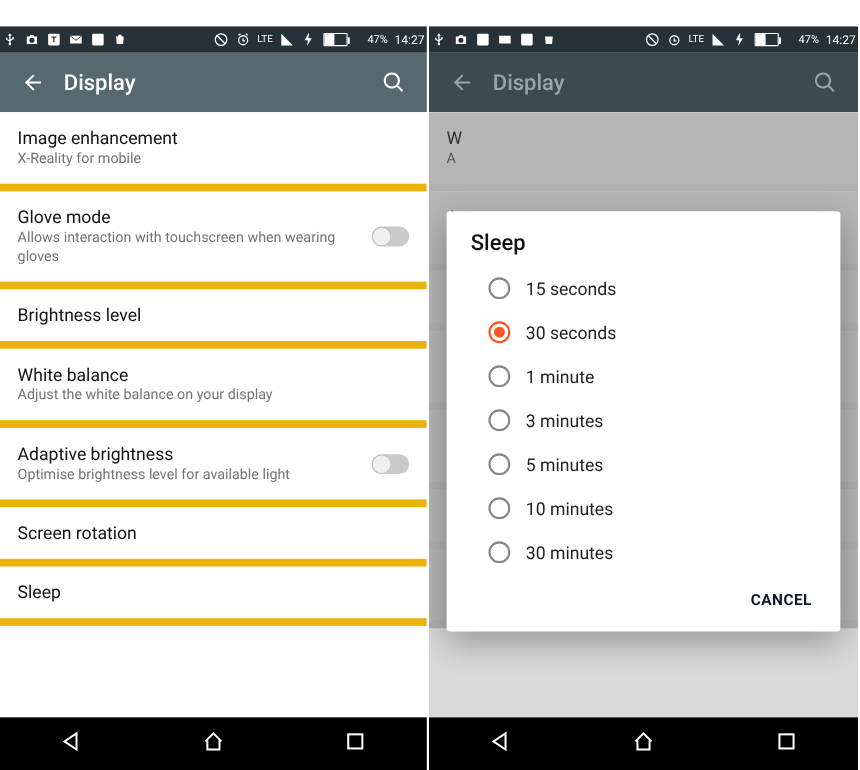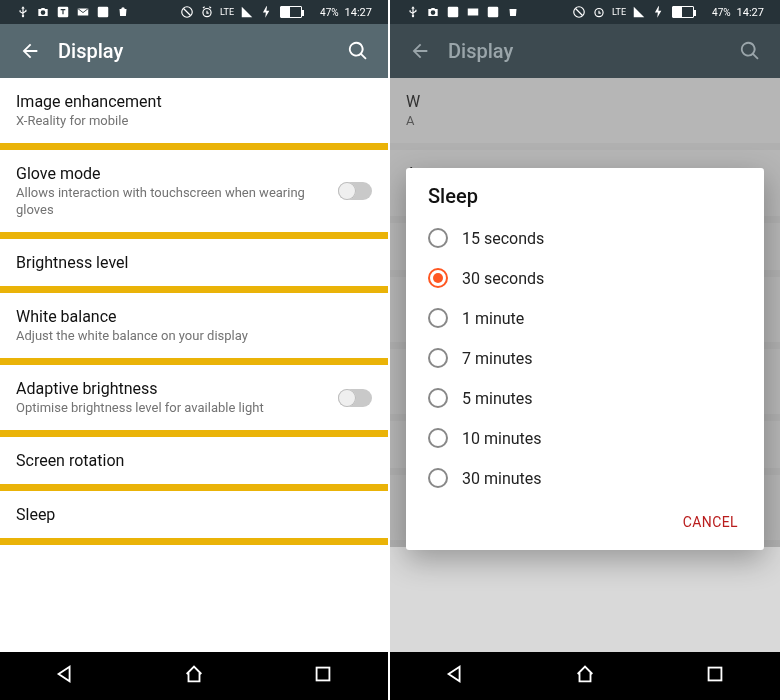--- a/index.html
+++ b/index.html
@@ -20,23 +20,24 @@
     background: #fff;
     border-right: 2px solid #fff;
   }
   .screen.right { border-right: none; }
   
   .statusbar {
     height: 24px;
     background: #263238;
     display: flex;
     align-items: center;
-    padding: 0 16px;
+    padding: 0 2px;
     color: #fff;
     font-size: 11px;
+    margin-top: 24px;
   }
   .statusbar .sb-left { display:flex; gap:6px; align-items:center; }
   .statusbar .sb-right { margin-left:auto; display:flex; gap:6px; align-items:center; }
   .sb-icon { width:14px; height:14px; display:flex; align-items:center; justify-content:center; }
   .sb-icon svg { width:14px; height:14px; fill:#fff; }
   .batt {
     display:flex; align-items:center; gap:18px; font-size:11px;
   }
   .batt-box {
     width:22px; height:12px; border:1px solid #fff; border-radius:1px; position:relative;
@@ -104,35 +105,35 @@
     background:#fff;
     border-radius:3px;
     box-shadow: 0 10px 30px rgba(0,0,0,0.3);
     padding: 16px 0 8px 0;
     z-index:10;
   }
   .dialog-title {
     font-size:20px; font-weight:500; color:#111; padding:0 22px 10px 22px;
   }
   .radio-row {
-    display:flex; align-items:center; gap:14px; padding:10px 22px;
+    display:flex; align-items:center; gap:14px; padding:10px 38px;
   }
   .radio {
     width:20px; height:20px; border:2px solid #888; border-radius:50%; position:relative; flex:none;
   }
   .radio.selected { border-color:#ff5722; }
   .radio.selected::after {
     content:""; position:absolute; inset:3px; background:#ff5722; border-radius:50%;
   }
   .radio-label { font-size:16px; color:#222; }
   .dialog-actions {
     display:flex; justify-content:flex-end; padding:8px 14px 4px;
   }
   .dialog-btn {
-    color:#b91c1c; font-weight:400; font-size:14px; letter-spacing:0.4px; padding:8px 12px;
+    color:#0f172a; font-weight:700; font-size:14px; letter-spacing:0.4px; padding:8px 12px;
   }
   
   .bg-list { filter: none; }
   .bg-list .setting-row { background:#d6d6d6; border-bottom-color:#cfcfcf; }
   .bg-list .setting-title { color:#3a3a3a; }
   .bg-list .setting-sub { color:#666; }
   .toolbar.dimmed { background:#3d4a50; }
   .toolbar.dimmed .tb-back svg, .toolbar.dimmed .tb-search svg { fill:#9aa5aa; }
   .toolbar.dimmed .tb-title { color:#9aa5aa; }
 </style>
@@ -420,21 +421,21 @@
           <div class="radio-row">
             <div class="radio selected"></div>
             <div class="radio-label">30 seconds</div>
           </div>
           <div class="radio-row">
             <div class="radio"></div>
             <div class="radio-label">1 minute</div>
           </div>
           <div class="radio-row">
             <div class="radio"></div>
-            <div class="radio-label">7 minutes</div>
+            <div class="radio-label">3 minutes</div>
           </div>
           <div class="radio-row">
             <div class="radio"></div>
             <div class="radio-label">5 minutes</div>
           </div>
           <div class="radio-row">
             <div class="radio"></div>
             <div class="radio-label">10 minutes</div>
           </div>
           <div class="radio-row">

